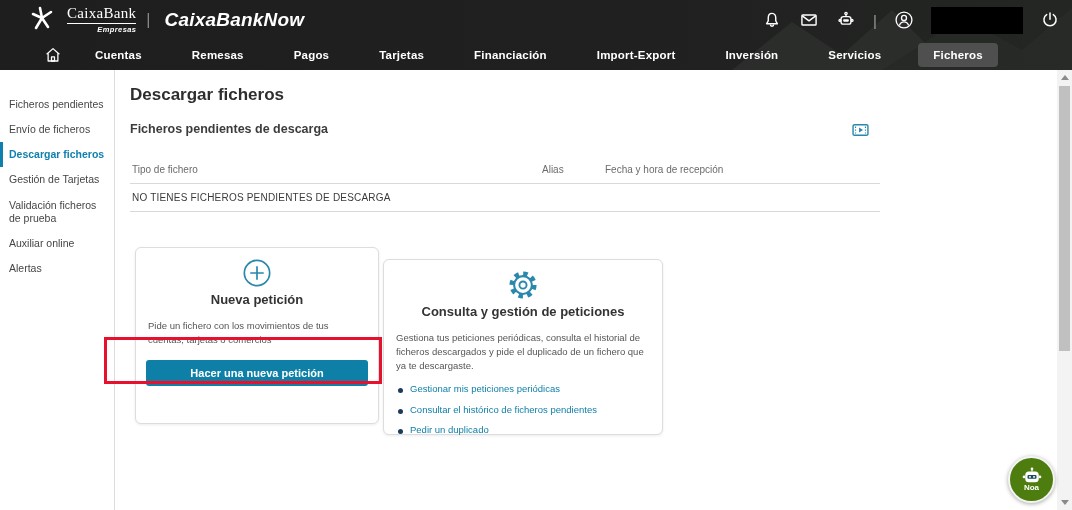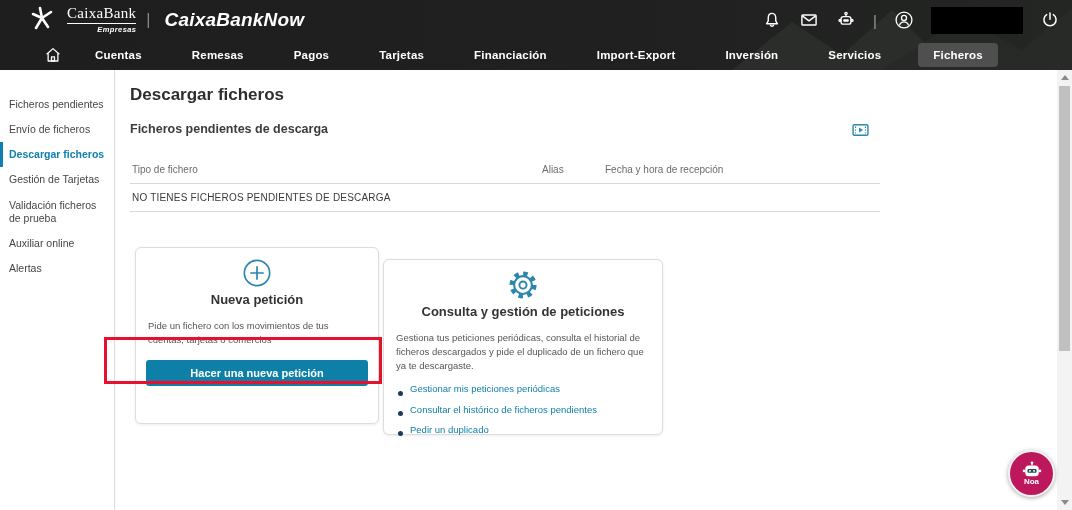--- a/index.html
+++ b/index.html
@@ -73,34 +73,34 @@
   .card2 { left:268px; top:177px; width:280px; height:176px;margin-top:12px; }
   .card-icon { display:block; margin:10px auto 4px auto; width:30px; height:30px; }
   .card-title { text-align:center; font-size:13px; font-weight:bold; color:#333; margin-bottom:12px; }
   .card-desc { font-size:9.5px; color:#555; line-height:1.45; padding:0 12px; }
   .primary-btn {
     display:block; margin:13px auto 0 auto; width:222px; height:26px;
     background:#0e80a8; color:#fff; border:none; border-radius:3px;
     font-size:11px; font-weight:bold; cursor:pointer; font-family:"Liberation Sans", sans-serif;
   }
   .link-list { list-style:none; margin-top:11px; padding:0 12px; }
-  .link-list li { display:flex; align-items:flex-end; margin-bottom:8px; }
+  .link-list li { display:flex; align-items:center; margin-bottom:8px; }
   .bullet { width:5px; height:5px; border-radius:50%; background:#1b3a5c; margin:3px 7px 0 2px; flex:none; }
   .card-link { font-size:9.5px; color:#0d7fa8; text-decoration:none; cursor:pointer; line-height:1.3; }
 
   
   .annotation-rect {
     position:absolute; left:104px; top:337px; width:278px; height:47px;
     border:3px solid #e8112d; background:transparent; pointer-events:none; z-index:9;
   }
 
   
   .noa-btn {
-    position:absolute; right:17px; bottom:13px; width:47px; height:47px; border-radius:50%;
-    background:#be185d; border:2px solid #f4f4f4; cursor:pointer; z-index:10;
+    position:absolute; right:17px; bottom:7px; width:47px; height:47px; border-radius:50%;
+    background:#4d7c0f; border:2px solid #f4f4f4; cursor:pointer; z-index:10;
     display:flex; flex-direction:column; align-items:center; justify-content:center;
     box-shadow:0 1px 4px rgba(0,0,0,.35); padding:0;
   }
   .noa-label { color:#fff; font-size:8px; font-weight:bold; margin-top:-2px; font-family:"Liberation Sans", sans-serif; }
 
   
   .scrollbar { position:absolute; right:0; top:70px; width:15px; height:440px; background:#f3f3f3; z-index:8; }
   .sb-arrow-up { position:absolute; top:5px; left:3.5px; width:0; height:0; border-left:4px solid transparent; border-right:4px solid transparent; border-bottom:5px solid #8a8a8a; cursor:pointer; }
   .sb-thumb { position:absolute; top:16px; left:2px; width:11px; height:265px; background:#c0c0c0; cursor:pointer; }
   .sb-arrow-down { position:absolute; bottom:5px; left:3.5px; width:0; height:0; border-left:4px solid transparent; border-right:4px solid transparent; border-top:5px solid #8a8a8a; cursor:pointer; }

